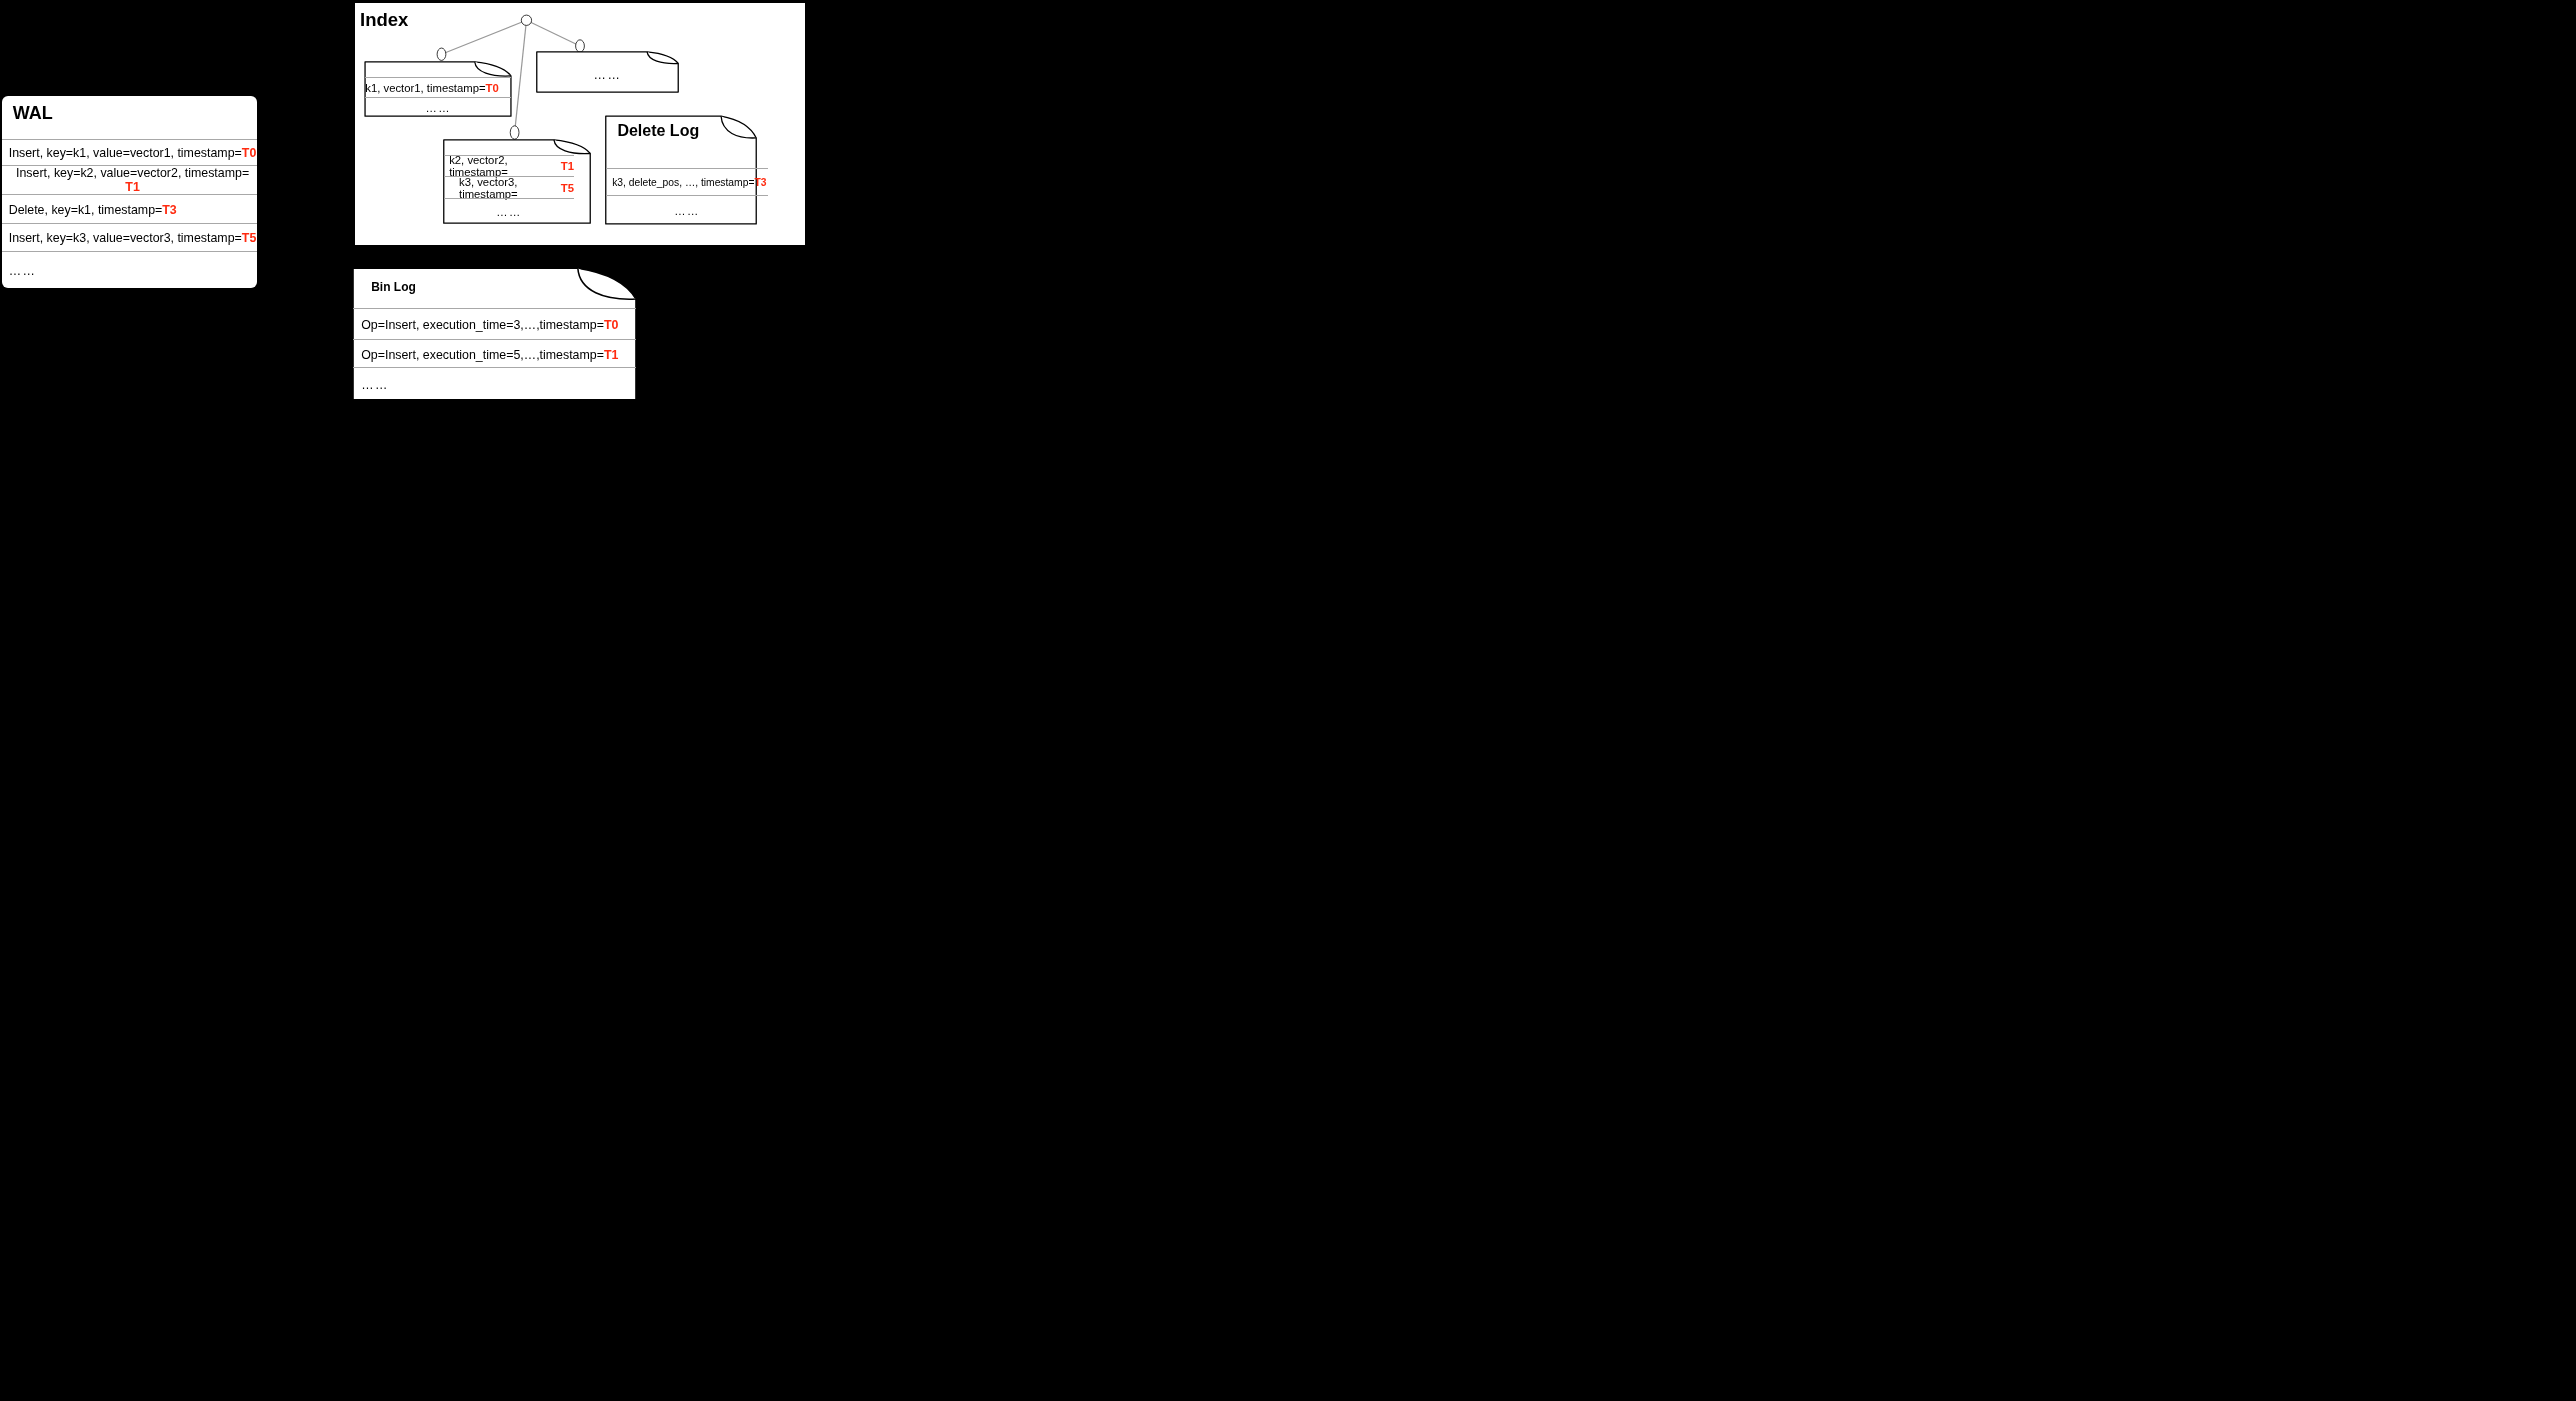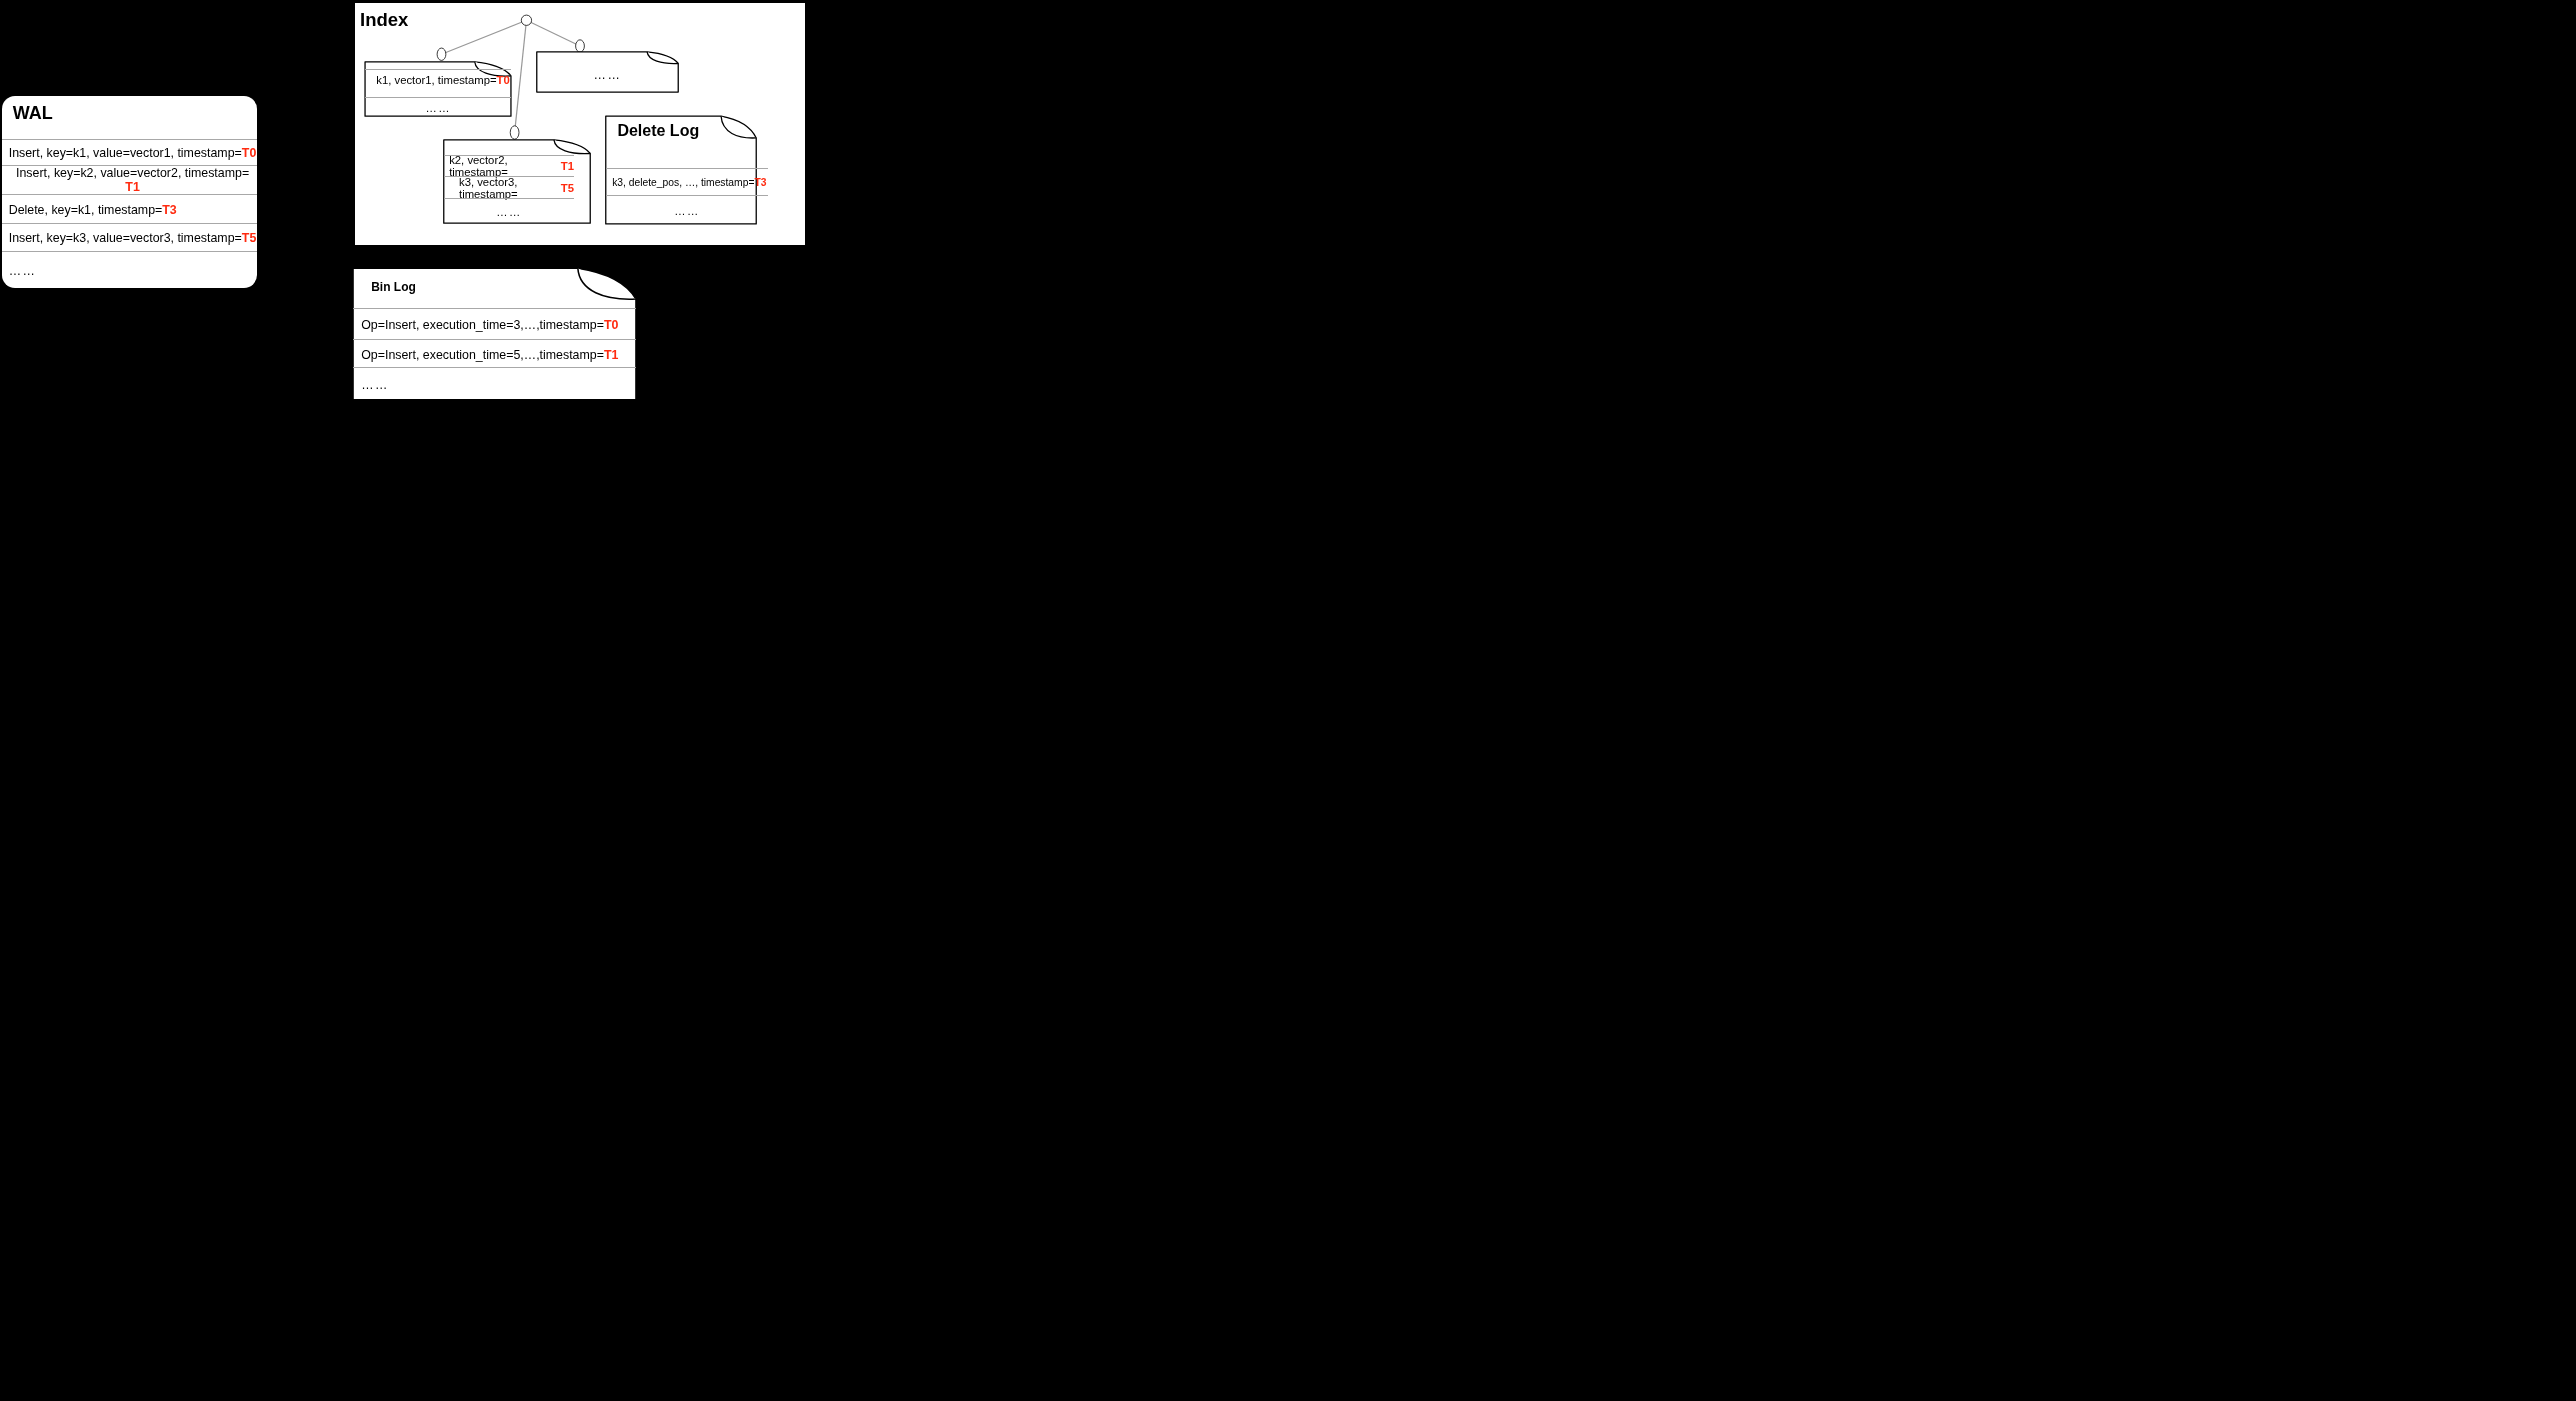--- a/index.html
+++ b/index.html
@@ -4,21 +4,21 @@
 <style>
   html,body{margin:0;padding:0;background:#000;}
   body{width:808px;height:402px;position:relative;overflow:hidden;
        font-family:"Liberation Sans",sans-serif;color:#000;}
   .abs{position:absolute;}
   .panel{background:#fff;}
   .ts{color:#ff2b10;font-weight:700;}
   .dots{letter-spacing:1.5px;}
   .rowflex{display:flex;align-items:center;}
   
-  #wal{left:1.5px;top:96px;width:255px;height:192px;border-radius:13px;}
+  #wal{left:1.5px;top:96px;width:255px;height:192px;border-radius:6px;}
   #wal .title{position:absolute;top:7.2px;left:11.3px;font-size:18px;font-weight:700;}
   #wal .wrow{position:absolute;left:0;right:0;border-top:1.5px solid #a8a8a8;
              padding-left:7.2px;font-size:12.4px;}
   
   #index{left:354px;top:2.1px;width:452px;height:244px;border:1px solid #000;box-sizing:border-box;}
   #index .title{position:absolute;top:6.2px;left:5px;font-size:18.5px;font-weight:700;}
   #index svg.tree{position:absolute;left:0;top:0;z-index:0;}
   
   .file{position:absolute;z-index:1;}
   .file > svg{position:absolute;left:0;top:0;}
@@ -70,21 +70,21 @@
       <ellipse cx="437" cy="83" rx="8.5" ry="12"></ellipse>
       <ellipse cx="310" cy="251" rx="8.5" ry="13"></ellipse>
     </g>
   </svg>
 
   <div class="file" style="left:9.3px;top:58px;width:148px;height:56px;">
     <svg width="148" height="56" viewBox="0 0 287 109">
       <path d="M1.5,1.5 H215 Q269,7 285.5,29 L285.5,107.5 L1.5,107.5 Z" fill="#fff" stroke="#000" stroke-width="2.5" stroke-linejoin="round"></path>
       <path d="M215,1.5 C217,22 247,31 285.5,29" fill="#fff" stroke="#000" stroke-width="2.5"></path>
     </svg>
-    <div class="frow rowflex" style="top:8px;height:20px;padding-left:11px;">
+    <div class="frow rowflex" style="top:16px;height:20px;padding-left:0;">
       <span>k1, vector1, timestamp=</span>
         <span class="ts">T0</span>
     </div>
     <div class="frow rowflex center dots" style="top:36px;height:20px;">……</div>
   </div>
 
   <div class="file" style="left:181px;top:48px;width:143px;height:42px;">
     <svg width="143" height="42" viewBox="0 0 278 81">
       <path d="M1.5,1.5 H216 Q262.5,6 276.5,24 L276.5,79.5 L1.5,79.5 Z" fill="#fff" stroke="#000" stroke-width="2.5" stroke-linejoin="round"></path>
       <path d="M216,1.5 C218,18 244,25.5 276.5,24" fill="#fff" stroke="#000" stroke-width="2.5"></path>

